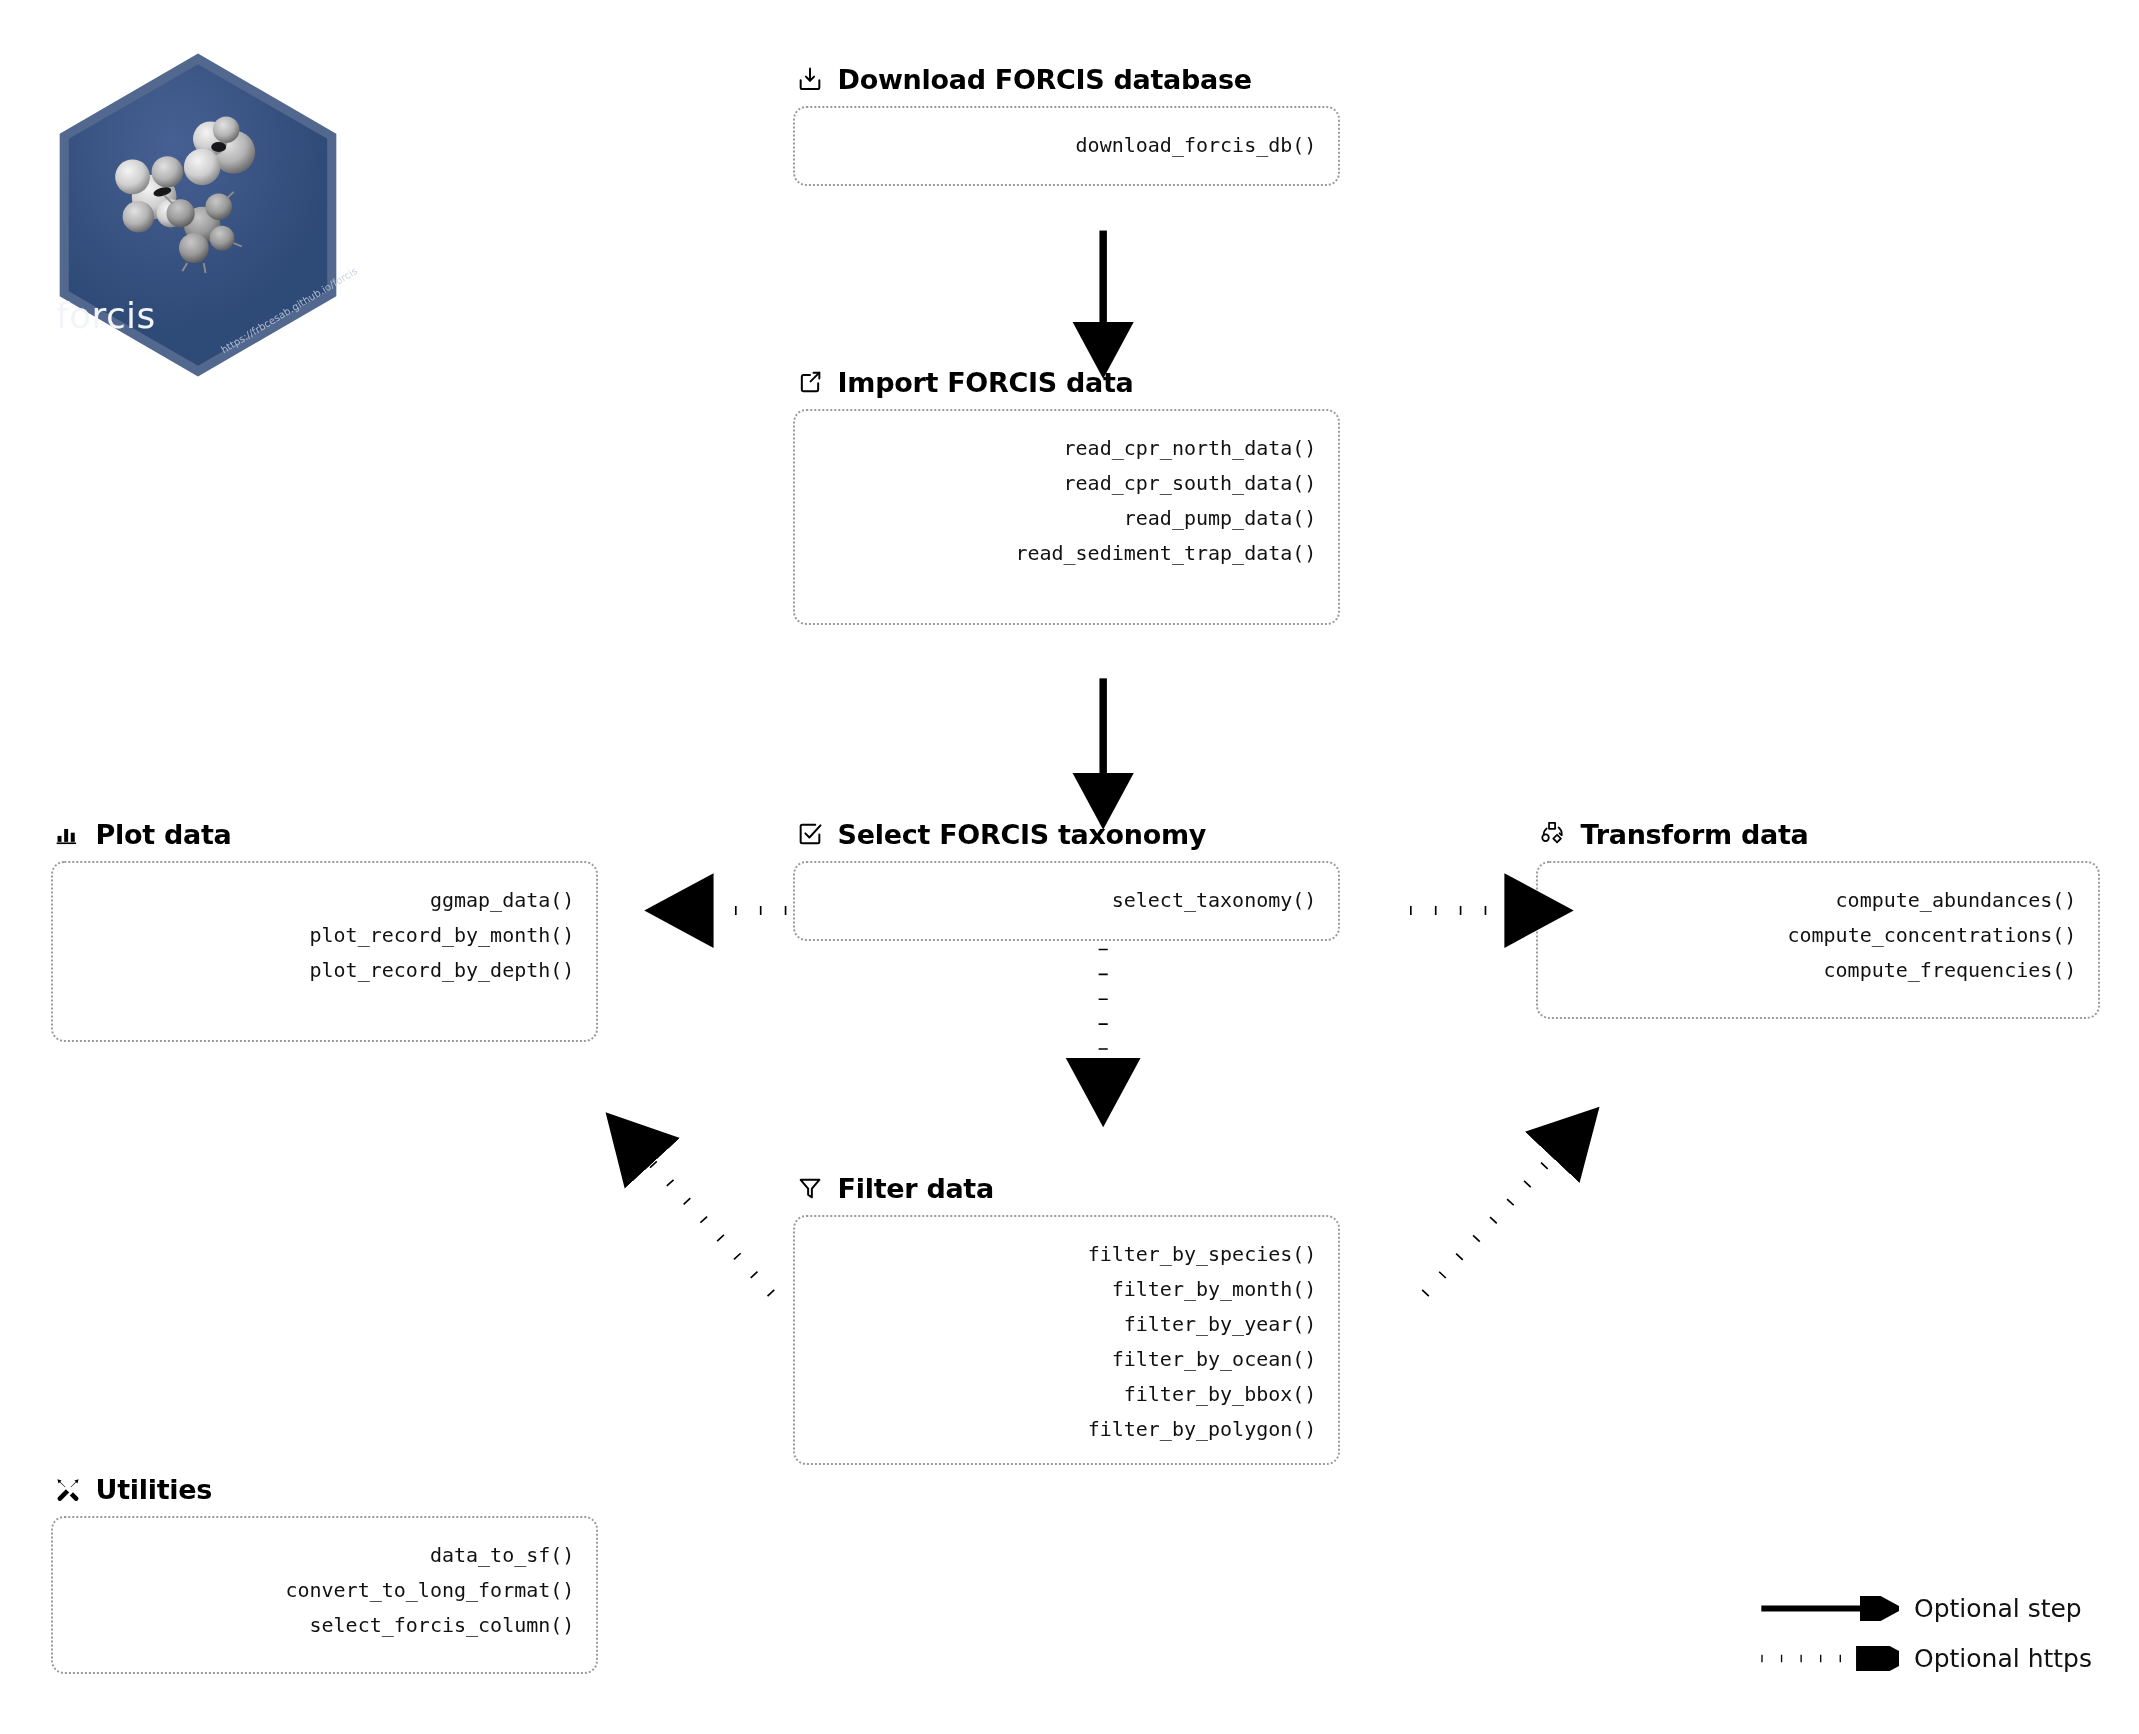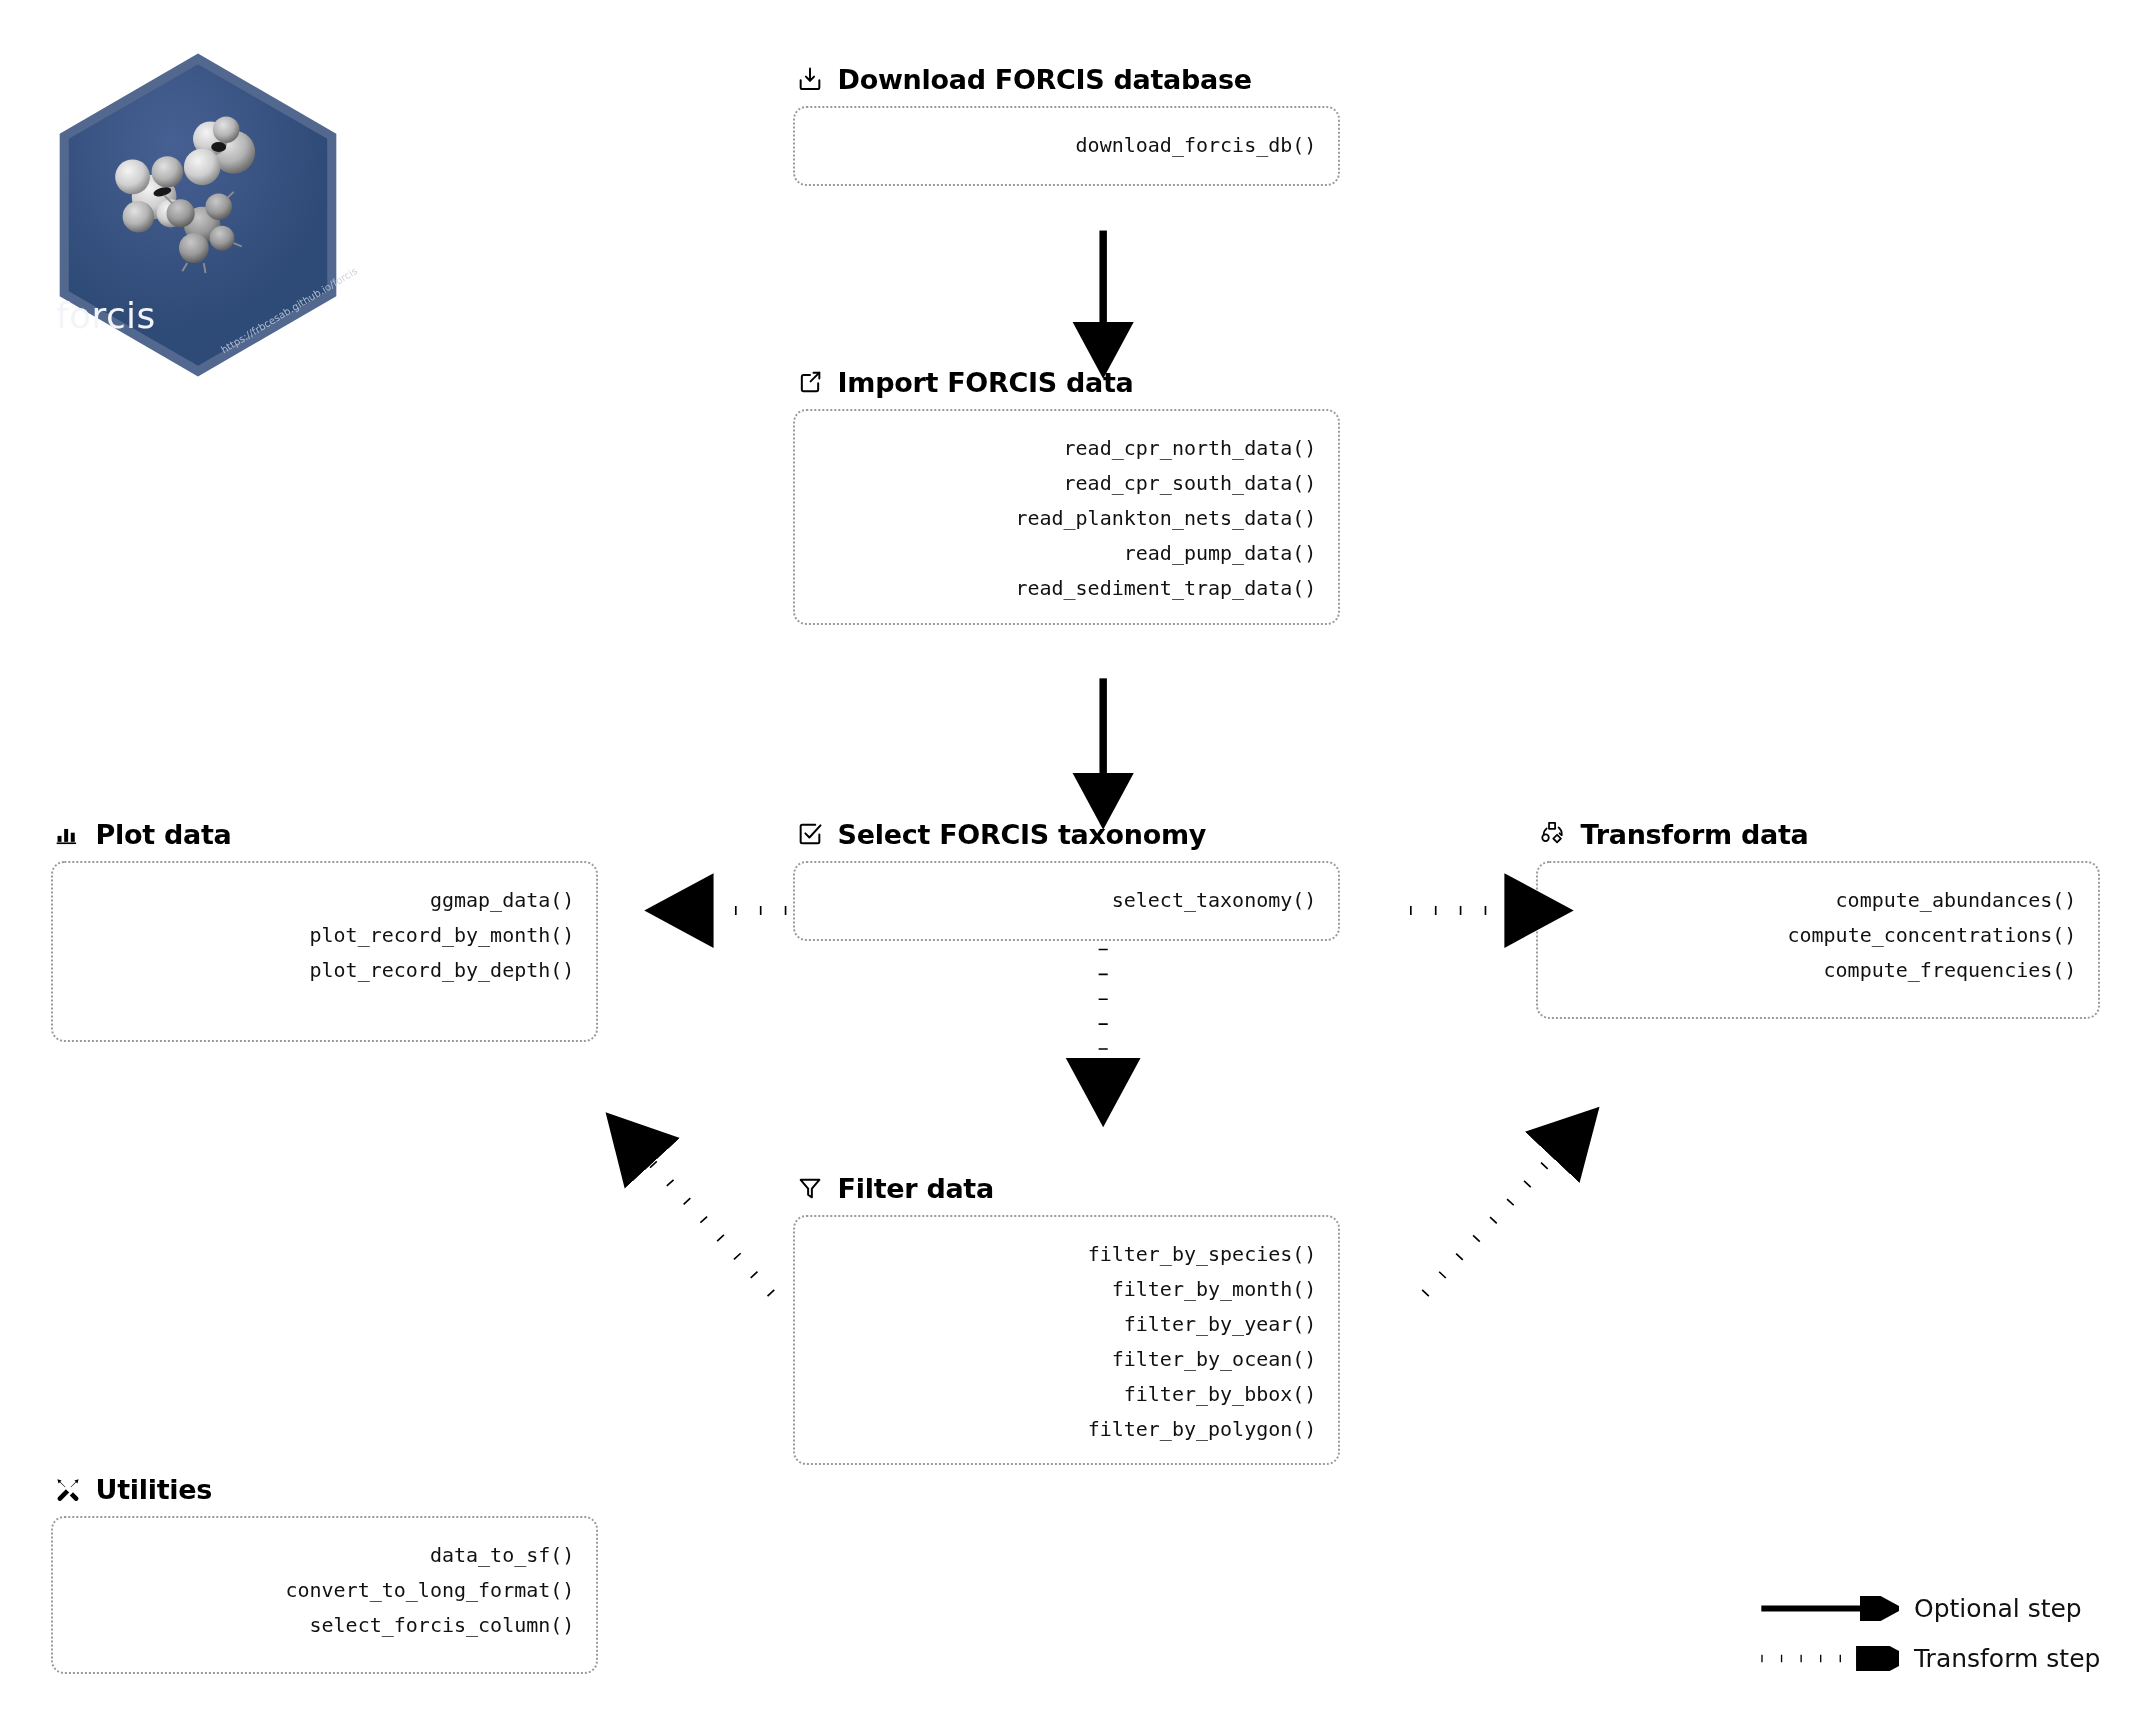--- a/index.html
+++ b/index.html
@@ -228,21 +228,20 @@
           <path d="M19 13v5.5A1.5 1.5 0 0 1 17.5 20h-11A1.5 1.5 0 0 1 5 18.5v-11A1.5 1.5 0 0 1 6.5 6H12"></path>
           <path d="M15 4h5v5"></path>
             <path d="M20 4l-7.5 7.5"></path>
         </svg>
       </span>
       <span class="sec-title">Import FORCIS data</span>
     </div>
     <div class="code-box">
       <div class="code-line">read_cpr_north_data()</div>
       <div class="code-line">read_cpr_south_data()</div>
-      <div class="code-line">read_plankton_nets_data()</div>
       <div class="code-line">read_pump_data()</div>
       <div class="code-line">read_sediment_trap_data()</div>
     </div>
   </div>
 
   <div class="section" id="sec-taxonomy">
     <div class="sec-head">
       <span class="glyph">
         <svg width="28" height="28" viewBox="0 0 24 24" fill="none" stroke="#000" stroke-width="1.7" stroke-linecap="round" stroke-linejoin="round">
           <path d="M20 12.5v6.2A1.3 1.3 0 0 1 18.7 20H5.3A1.3 1.3 0 0 1 4 18.7V5.3A1.3 1.3 0 0 1 5.3 4h11.2"></path>
@@ -384,18 +383,18 @@
     </div>
     <div class="legend-row">
       <svg width="141" height="25" viewBox="0 0 170 30">
         <defs>
           <marker id="lgHead2" markerWidth="9" markerHeight="9" refX="2.2" refY="4.5" orient="auto" markerUnits="strokeWidth">
             <path d="M0,0.4 L0,8.6 L7.6,4.5 z" fill="#000"></path>
           </marker>
         </defs>
         <line x1="4" y1="15" x2="138" y2="15" stroke="#000" stroke-width="9" stroke-dasharray="1.6 22" stroke-linecap="butt" marker-end="url(#lgHead2)"></line>
       </svg>
-      <span class="legend-label">Transform step</span>
+      <span class="legend-label">Optional https</span>
     </div>
   </div>
 
 </div>
 
 
 </body></html>

